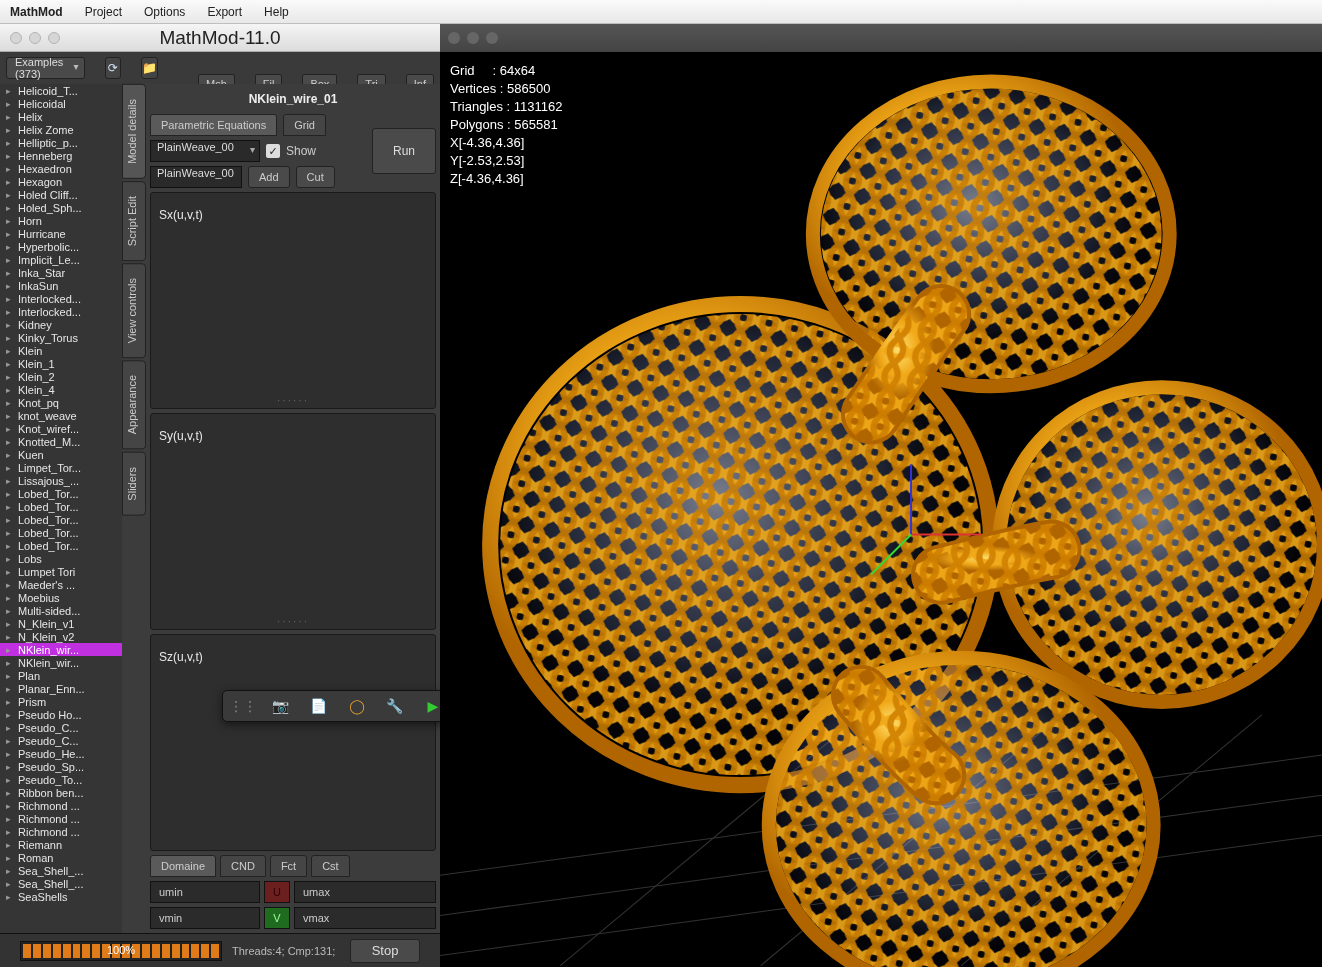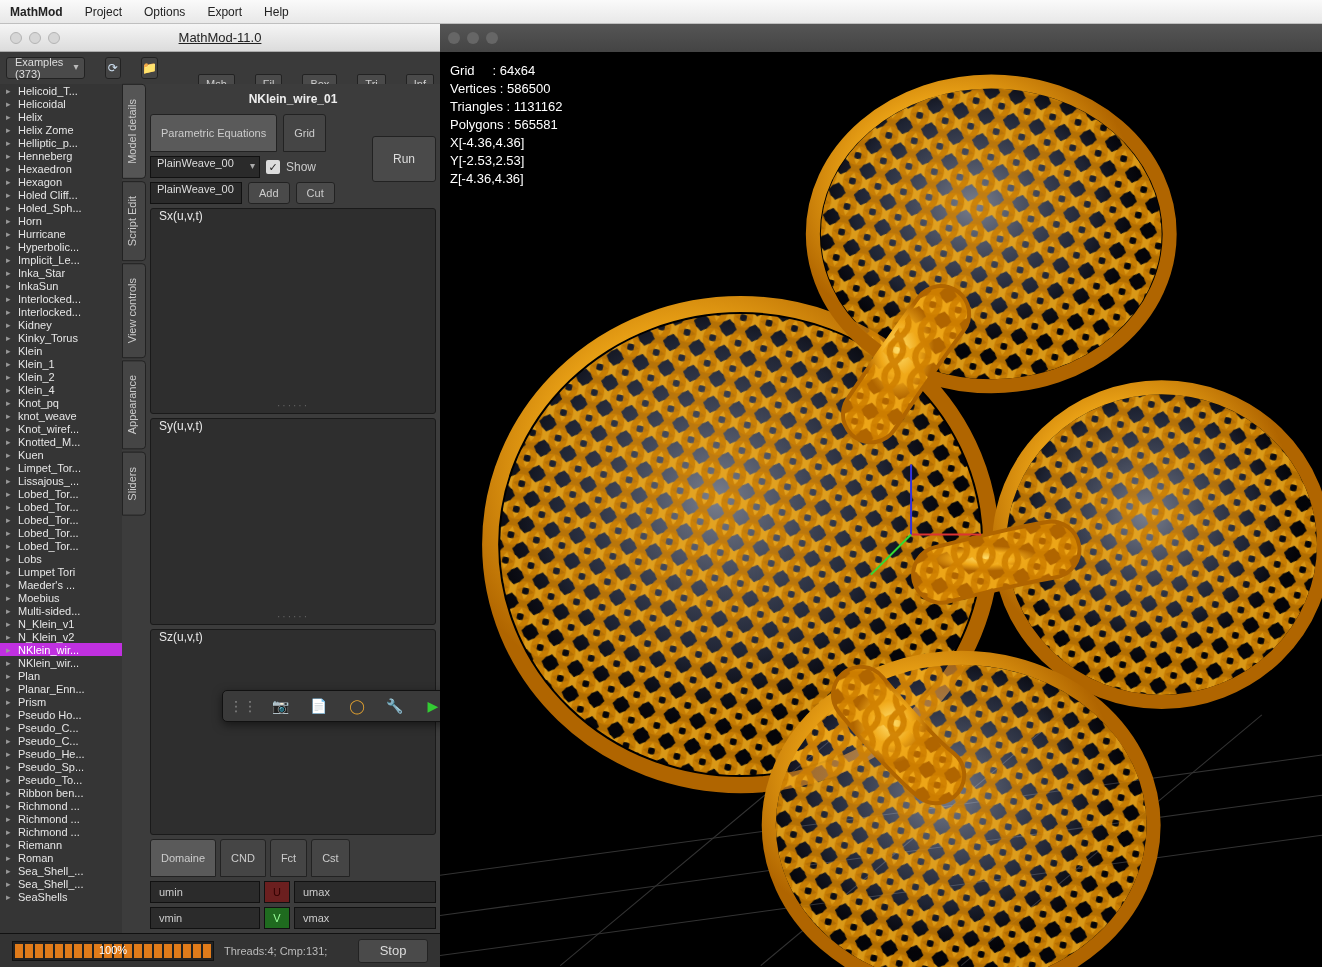--- a/index.html
+++ b/index.html
@@ -10,21 +10,21 @@
 .menubar .app { font-weight:600;text-align:center; }
 
 
 .content { position:absolute; top:24px; left:0; right:0; bottom:0; display:flex; }
 
 
 .toolwin { width:440px; background:#3c3c3c; display:flex; flex-direction:column; }
 .titlebar { height:28px; background:linear-gradient(#f5f5f5,#dcdcdc); display:flex; align-items:center; position:relative; border-bottom:1px solid #aaa; color:#333; }
 .traffic { display:flex; gap:7px; position:absolute; left:10px; }
 .traffic span { width:12px; height:12px; border-radius:50%; background:#d6d6d6; border:1px solid #b4b4b4; }
-.titlebar .title { margin:0 auto; font-size:13px; color:#222;text-decoration:underline; }
+.titlebar .title { margin:0 auto; font-size:19px; color:#222; }
 
 .topbar { height:32px; background:#3a3a3a; display:flex; align-items:center; padding:0 6px; gap:20px; }
 .combo { background:#4a4a4a; border:1px solid #222; border-radius:3px; height:22px; display:flex; align-items:center; padding:0 18px 0 8px; color:#ddd; position:relative; font-size:11px; }
 .combo::after { content:"▾"; position:absolute; right:5px; top:3px; color:#bbb; font-size:10px;}
 .iconbtn { width:24px; height:22px; background:#444; border:1px solid #222; border-radius:3px; display:flex; align-items:center; justify-content:center; color:#cde; }
 .iconbtn.folder { color:#e8b040; }
 .spacer { flex:1; }
 .smallbtn { height:20px; padding:0 7px; background:#4a4a4a; border:1px solid #222; border-radius:2px; color:#ccc; font-size:11px; display:flex; align-items:center;margin-top:32px;}
 
 .mainrow { flex:1; display:flex; min-height:0; }
@@ -37,46 +37,46 @@
 
 
 .vtabs { width:24px; background:#3c3c3c; display:flex; flex-direction:column; }
 .vtab { flex:0 0 auto; writing-mode:vertical-rl; transform:rotate(180deg); padding:14px 3px; border:1px solid #222; background:#454545; color:#ccc; font-size:11px; text-align:center; border-radius:4px 0 0 4px; margin-bottom:2px;}
 .vtab.active { background:#555; }
 
 
 .editcol { flex:1; background:#3c3c3c; display:flex; flex-direction:column; padding:4px; gap:4px; min-width:0; }
 .modelname { text-align:center; color:#eee; font-weight:600; padding:4px 0; }
 .row { display:flex; align-items:center; gap:6px; }
-.tabbtn { padding:12px 10px; background:#454545; border:1px solid #222; border-radius:3px 3px 0 0; color:#ccc; font-size:11px;}
+.tabbtn { padding:4px 10px; background:#454545; border:1px solid #222; border-radius:3px 3px 0 0; color:#ccc; font-size:11px;}
 .tabbtn.on { background:#5a5a5a; }
 .runbtn { width:64px; height:46px; background:#4a4a4a; border:1px solid #222; border-radius:3px; display:flex; align-items:center; justify-content:center; color:#ddd;}
 .select { background:#2a2a2a; border:1px solid #111; height:22px; color:#ddd; padding:0 18px 0 6px; position:relative; min-width:110px; font-size:11px;}
 .select::after{content:"▾"; position:absolute; right:4px; top:3px; font-size:10px; color:#aaa;}
 .chk { width:14px; height:14px; background:#ddd; display:inline-flex; align-items:center; justify-content:center; color:#222; font-size:11px; border-radius:2px;}
 .textin { background:#2a2a2a; border:1px solid #111; height:22px; color:#ddd; padding:0 6px; min-width:92px; font-size:11px; }
 .btn { height:22px; padding:0 10px; background:#4a4a4a; border:1px solid #222; border-radius:3px; color:#ccc; font-size:11px; display:flex; align-items:center;}
 
-.eqbox { background:#2e2e2e; border:1px solid #1a1a1a; border-radius:3px; padding:0 8px; color:#e8e8e8; font-size:12px; position:relative;}
+.eqbox { background:#2e2e2e; border:1px solid #1a1a1a; border-radius:3px; padding:15px 8px; color:#e8e8e8; font-size:12px; position:relative;}
 .eqbox.big { flex:1; min-height:0; }
 .eqbox .dots { position:absolute; bottom:2px; left:50%; transform:translateX(-50%); color:#666; letter-spacing:2px; font-size:10px;}
 
 .toolpop { position:absolute; left:222px; top:666px; background:#3a3a3a; border:1px solid #111; border-radius:5px; padding:5px 10px; display:flex; gap:18px; align-items:center; box-shadow:0 3px 10px rgba(0,0,0,.5);}
 .toolpop .ic { width:20px; height:20px; display:flex; align-items:center; justify-content:center; font-size:14px;}
 
 .domtabs { display:flex; gap:4px; }
 .domgrid { display:grid; grid-template-columns: 110px 26px 1fr; gap:4px;border-radius:14px; }
 .cell { background:#2a2a2a; border:1px solid #111; height:22px; display:flex; align-items:center; padding:0 8px; font-size:11px;}
 .cell.u { background:#2b2b2b; }
 .cell.badge { justify-content:center; padding:0; }
 .cell.badge.r { background:#6b1f1f; color:#300; }
 .cell.badge.g { background:#1f6b1f; color:#9f9; }
 
 
-.bottom { height:34px; background:#333; display:flex; align-items:center; gap:10px; padding:0 12px; border-top:1px solid #111;}
+.bottom { height:34px; background:#333; display:flex; align-items:center; gap:10px; padding:0 20px; border-top:1px solid #111;}
 .progress { width:202px; height:20px; background:#222; border:1px solid #111; position:relative; display:flex; gap:2px; padding:2px; align-items:center;}
 .progress .seg { flex:1; background:#e07b1a; height:100%; }
 .progress .pct { position:absolute; left:0; right:0; text-align:center; color:#fff; font-size:11px; top:2px;}
 .threads { color:#bbb; font-size:11px; }
 .stopbtn { margin-left:auto; width:70px; height:24px; background:#4a4a4a; border:1px solid #222; border-radius:3px; color:#ddd; display:flex; align-items:center; justify-content:center; font-size:13px;}
 
 
 .viewport { flex:1; background:#000; position:relative; overflow:hidden; }
 .vp-titlebar { height:28px; background:linear-gradient(#555,#444); display:flex; align-items:center; padding-left:8px; gap:7px; }
 .vp-titlebar span.dot { width:12px; height:12px; border-radius:50%; background:#666; }

